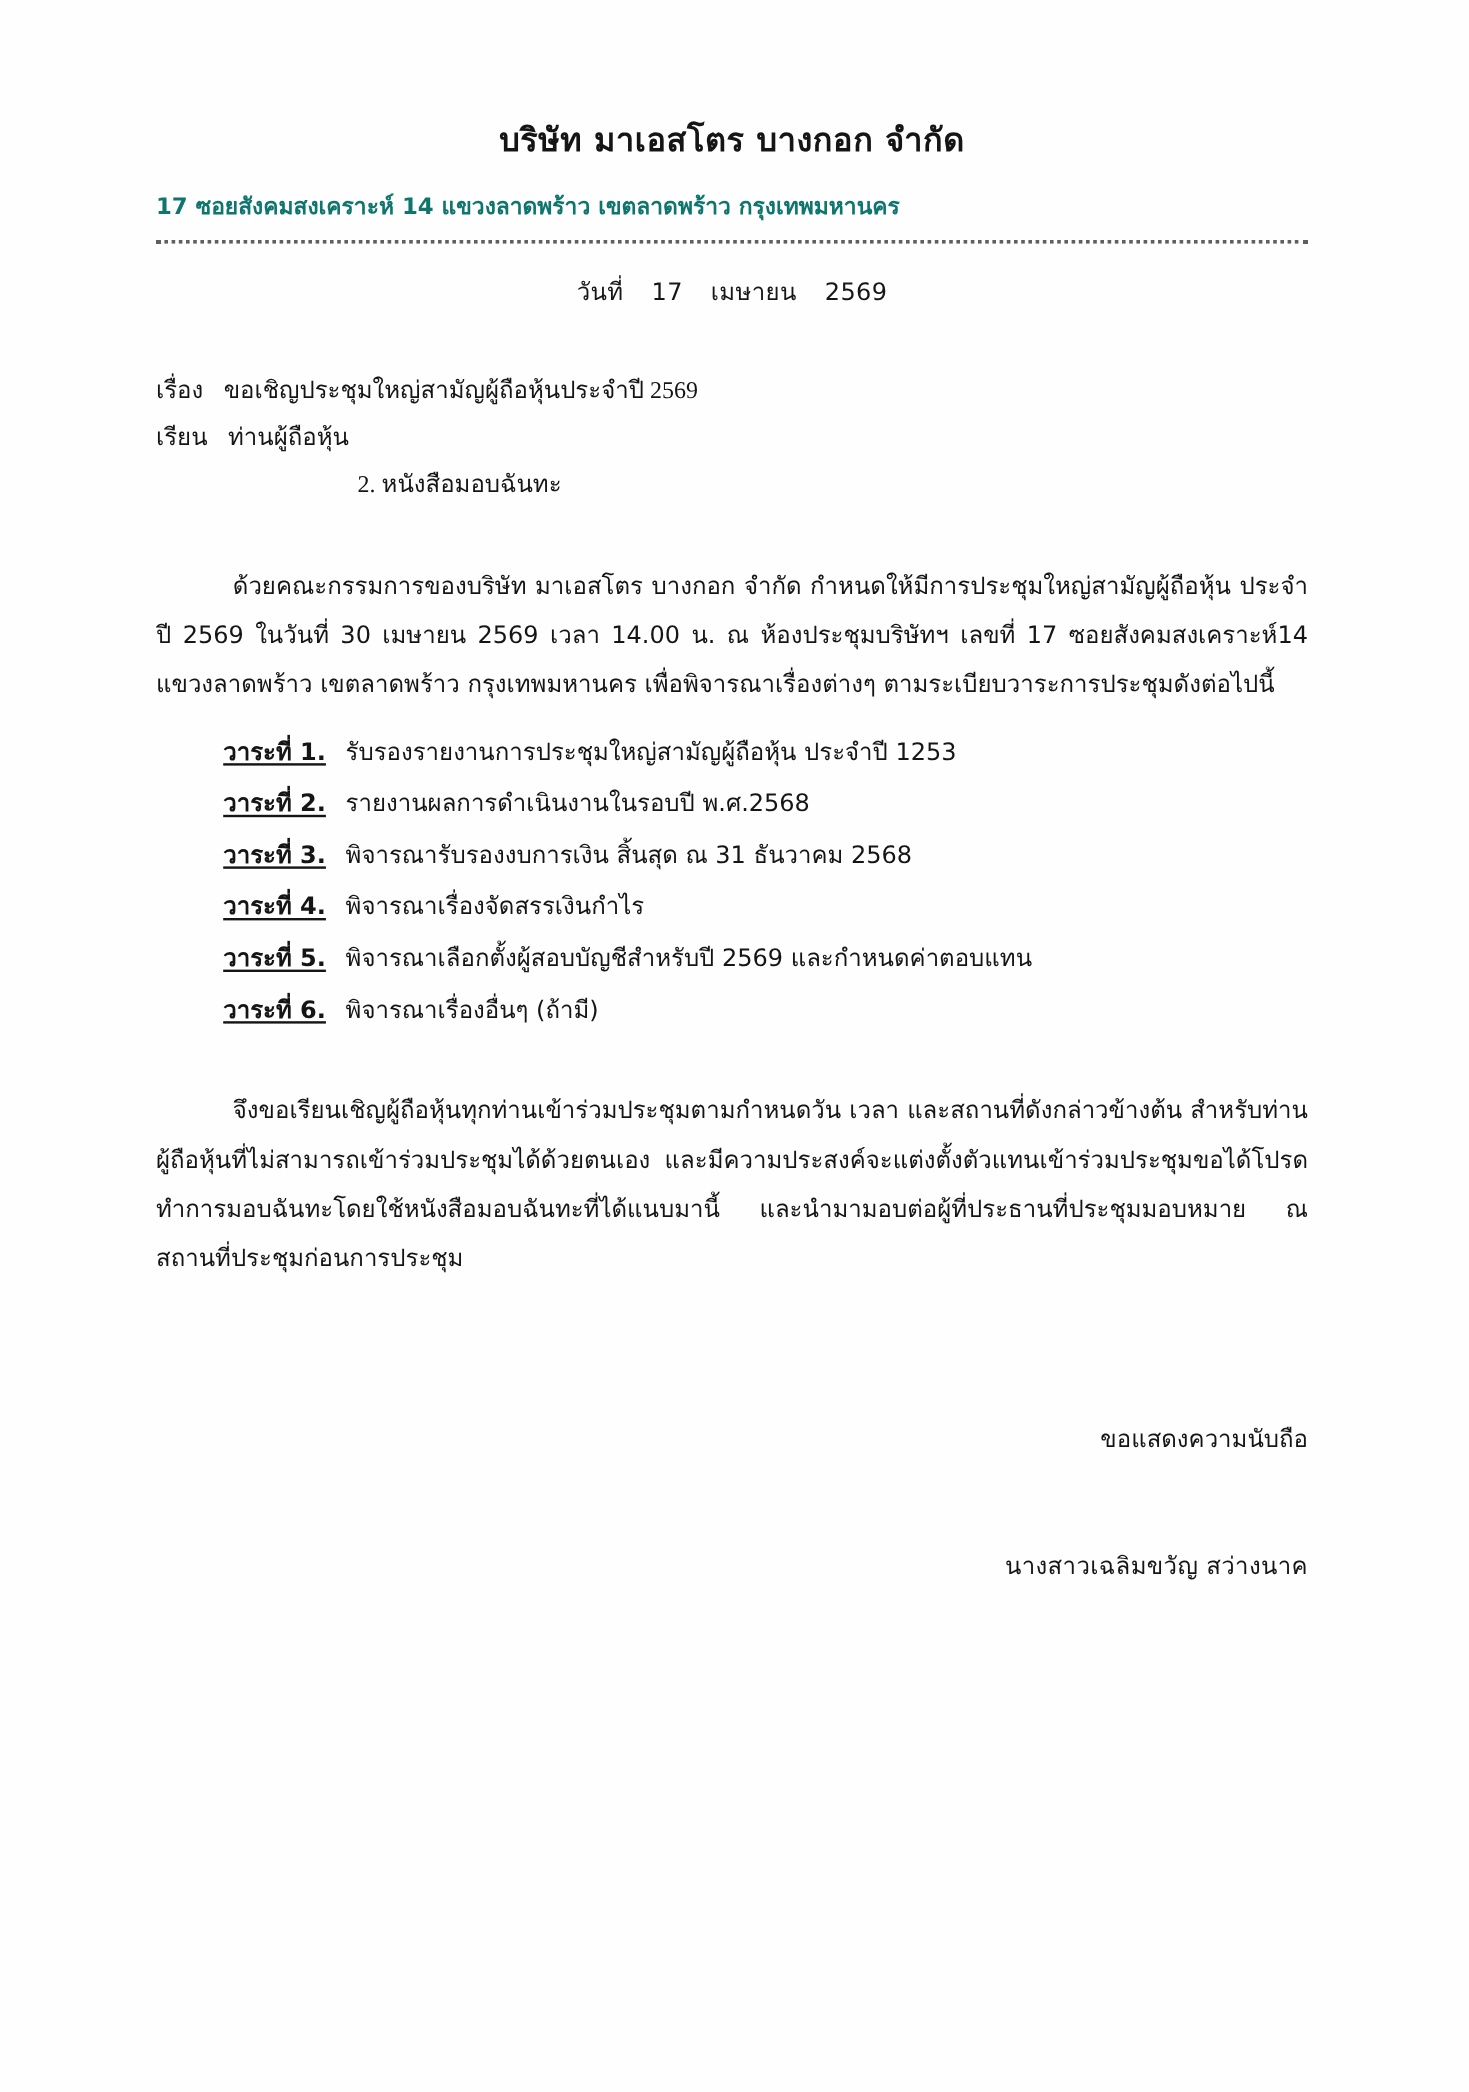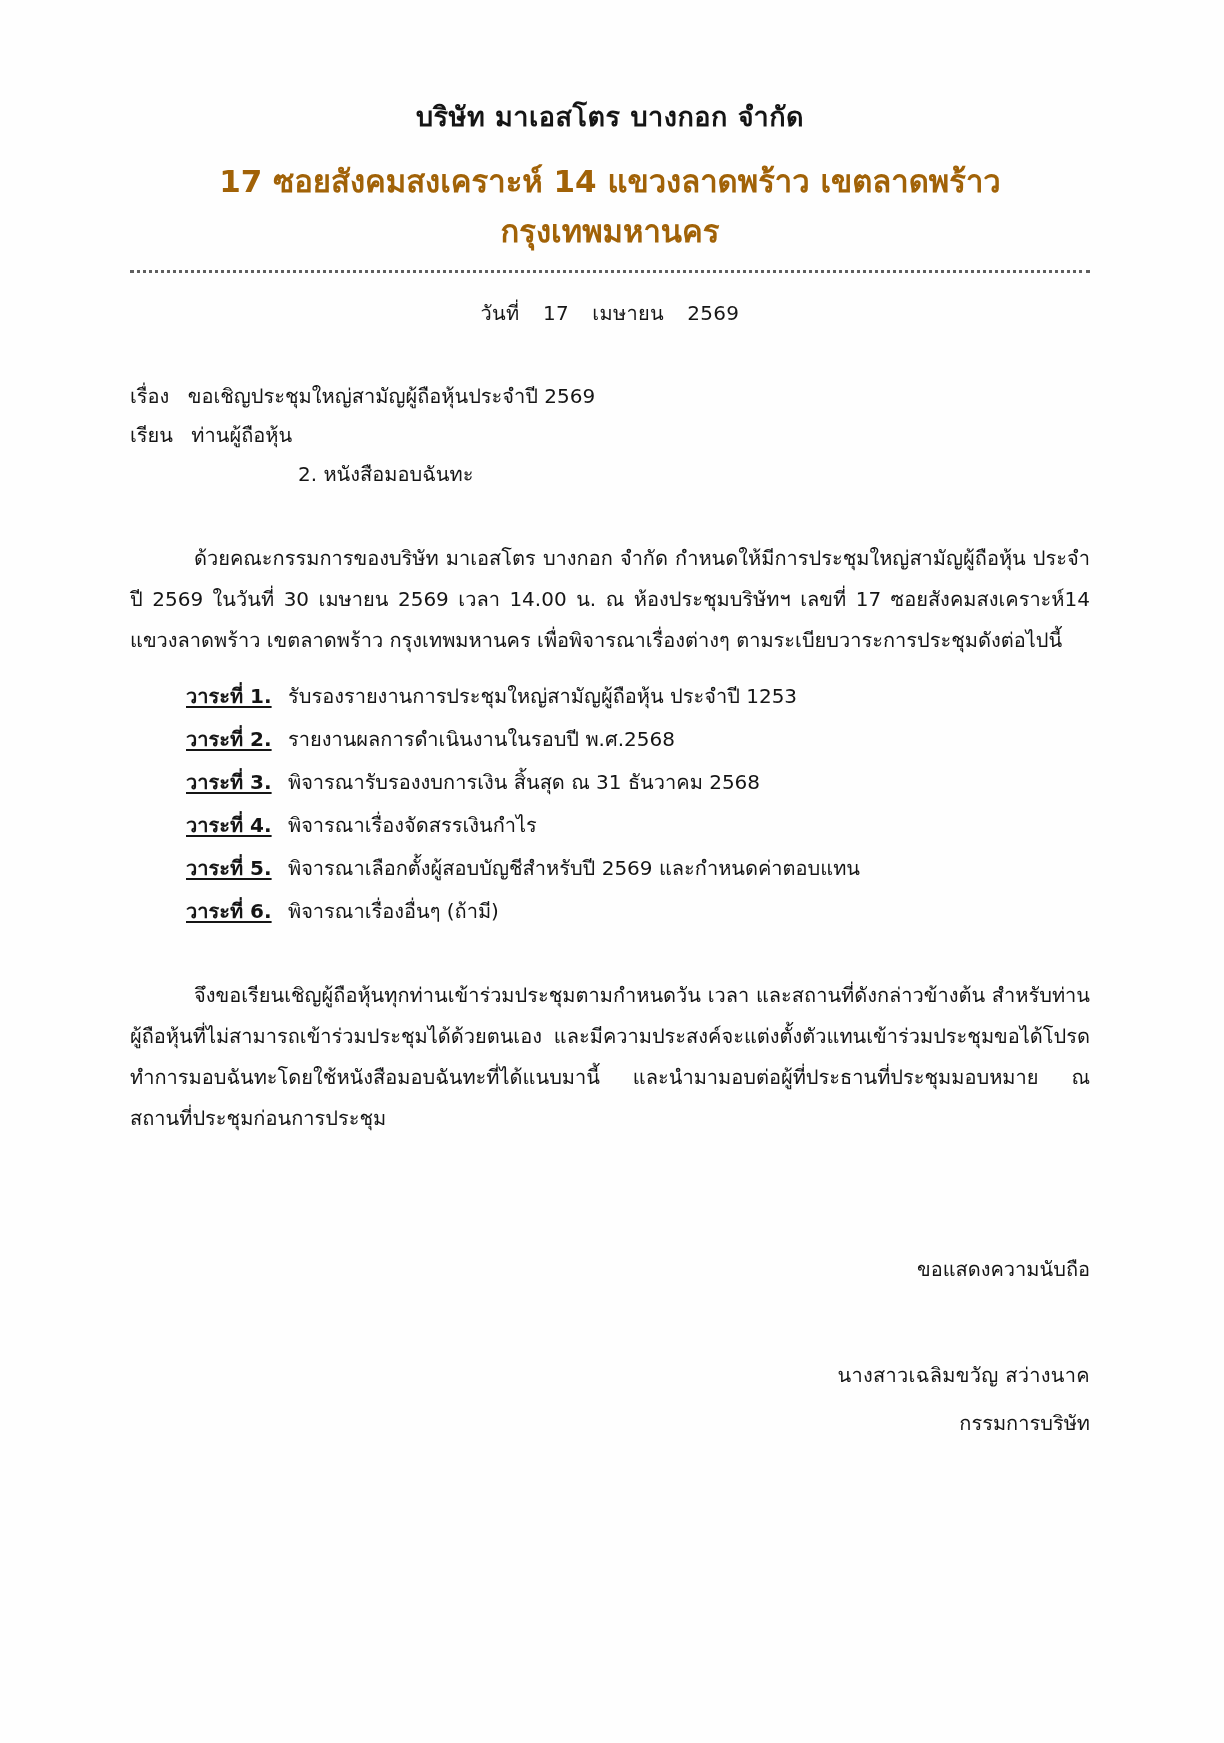--- a/index.html
+++ b/index.html
@@ -32,24 +32,23 @@
   
   .company-name {
     text-align: center;
     font-size: 27px;
     font-weight: bold;
     letter-spacing: 0.5px;
     color: #151515;
     margin: 0 0 18px 0;
   }
   .company-address {
-    text-align: center;
-    font-size: 31px;
+    font-size: 19px;
     font-weight: bold;
-    color: #a16207;
+    color: #0f766e;
     margin: 0 0 14px 0;
   }
   .dotted-rule {
     width: 100%;
     height: 2px;
     border-top: 3px dotted #2b2b2b;
     margin: 8px 0 22px 0;
     opacity: 0.75;
   }
 
@@ -57,21 +56,21 @@
   .date-line {
     text-align: center;
     font-size: 20px;
     color: #171717;
     margin: 14px 0 48px 0;
     letter-spacing: 0.3px;
   }
   .date-line .spacer { display: inline-block; width: 10px; }
 
   
-  .ref-block { margin: 0 0 44px 0; }
+  .ref-block { margin: 0 0 44px 0; font-family: Liberation Serif, serif; }
   .ref-row {
     font-size: 20px;
     line-height: 1.95;
     color: #151515;
     white-space: nowrap;
   }
   .ref-label { display: inline-block; }
   .ref-value { display: inline-block; margin-left: 12px; }
   .ref-sub {
     font-size: 20px;
@@ -189,17 +188,16 @@
 
     <div class="gap-lg"></div>
 
     <p class="para indent">จึงขอเรียนเชิญผู้ถือหุ้นทุกท่านเข้าร่วมประชุมตามกำหนดวัน เวลา และสถานที่ดังกล่าวข้างต้น สำหรับท่านผู้ถือหุ้นที่ไม่สามารถเข้าร่วมประชุมได้ด้วยตนเอง และมีความประสงค์จะแต่งตั้งตัวแทนเข้าร่วมประชุมขอได้โปรดทำการมอบฉันทะโดยใช้หนังสือมอบฉันทะที่ได้แนบมานี้ และนำมามอบต่อผู้ที่ประธานที่ประชุมมอบหมาย ณ สถานที่ประชุมก่อนการประชุม</p>
 
     <div class="gap-xl"></div>
 
     <div class="sign-block">
       <div class="sign-line sign-regards">ขอแสดงความนับถือ</div>
       <div class="sign-line sign-name">นางสาวเฉลิมขวัญ  สว่างนาค</div>
-      <div class="sign-line sign-title">กรรมการบริษัท</div>
     </div>
 
   </div>
 </div>
 
 </body></html>

